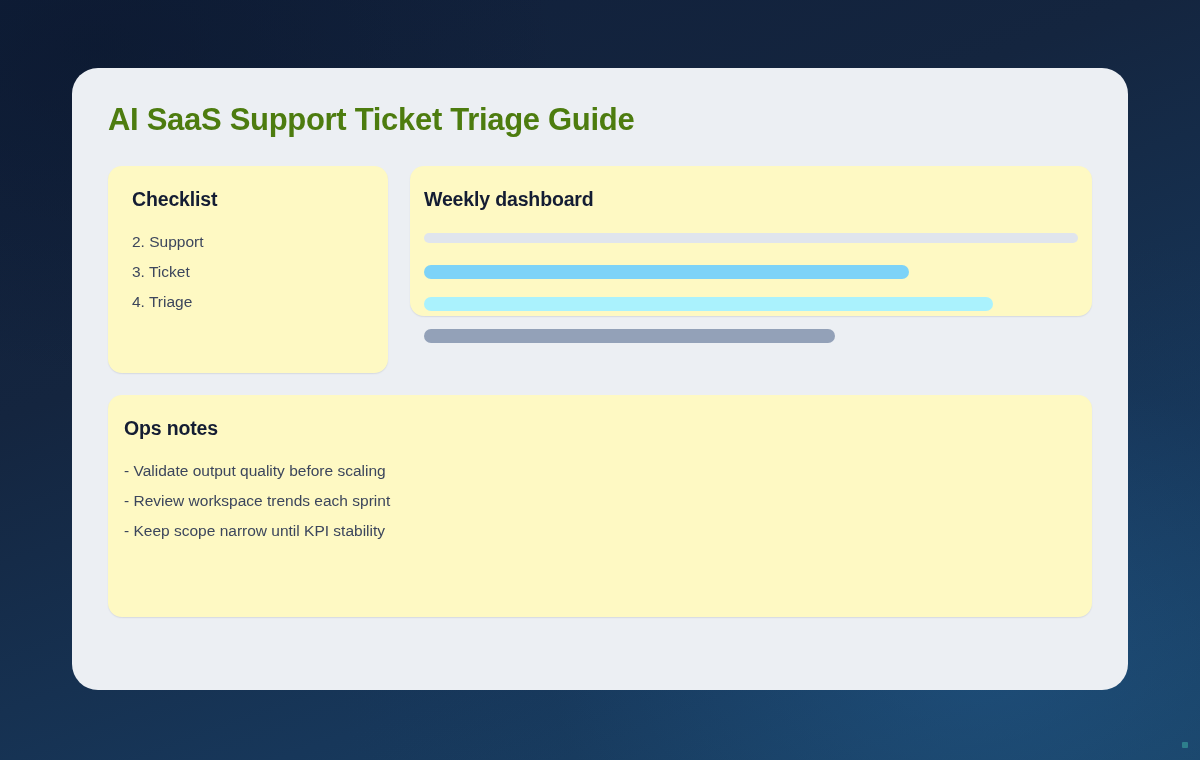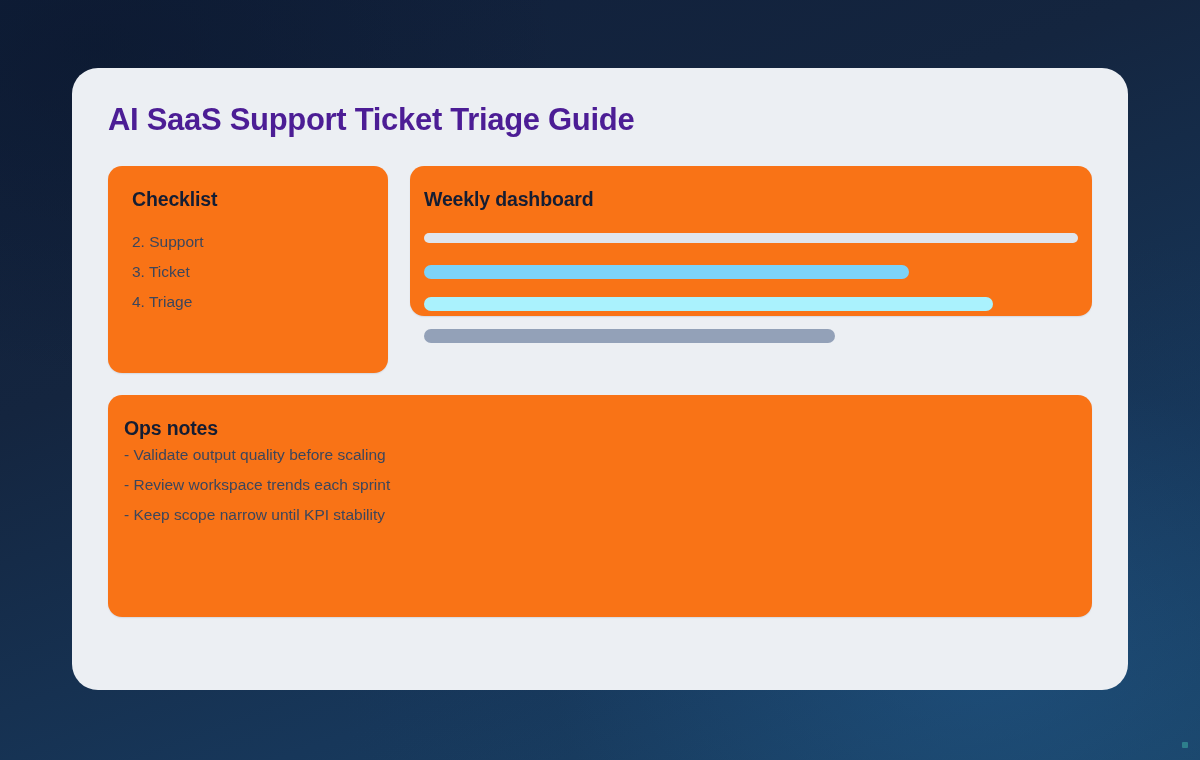--- a/index.html
+++ b/index.html
@@ -51,41 +51,41 @@
     height: 622px;
     background: #eceff3;
     border-radius: 26px;
     padding: 32px 36px 0 36px;
   }
 
   .page-title {
     font-size: 31px;
     font-weight: bold;
     letter-spacing: -0.3px;
-    color: #4c1d95;
+    color: #4d7c0f;
     line-height: 1.18;
     margin-top: 2px;
   }
 
   .page-subtitle {
     font-size: 15.5px;
     color: #4c5870;
     margin-top: 11px;
     letter-spacing: 0.05px;
   }
 
   
   .card-row {
     display: flex;
     gap: 22px;
     margin-top: 27px;
   }
 
   .card {
-    background: #f97316;
+    background: #fef9c3;
     border-radius: 14px;
     box-shadow: 0 1px 2px rgba(24,38,66,0.06), 0 1px 1px rgba(24,38,66,0.04);
   }
 
   .card-checklist {
     width: 280px;
     height: 207px;
     padding: 22px 24px;
     flex: none;
   }
@@ -128,20 +128,21 @@
     display: block;
   }
   .bar {
     border-radius: 999px;
     height: 14px;
   }
 
   
   .notes {
     list-style: none;
+    margin-top: 16px;
   }
   .notes li {
     font-size: 15.5px;
     color: #3c465c;
     line-height: 30px;
   }
 </style>
 </head>
 <body>
 

